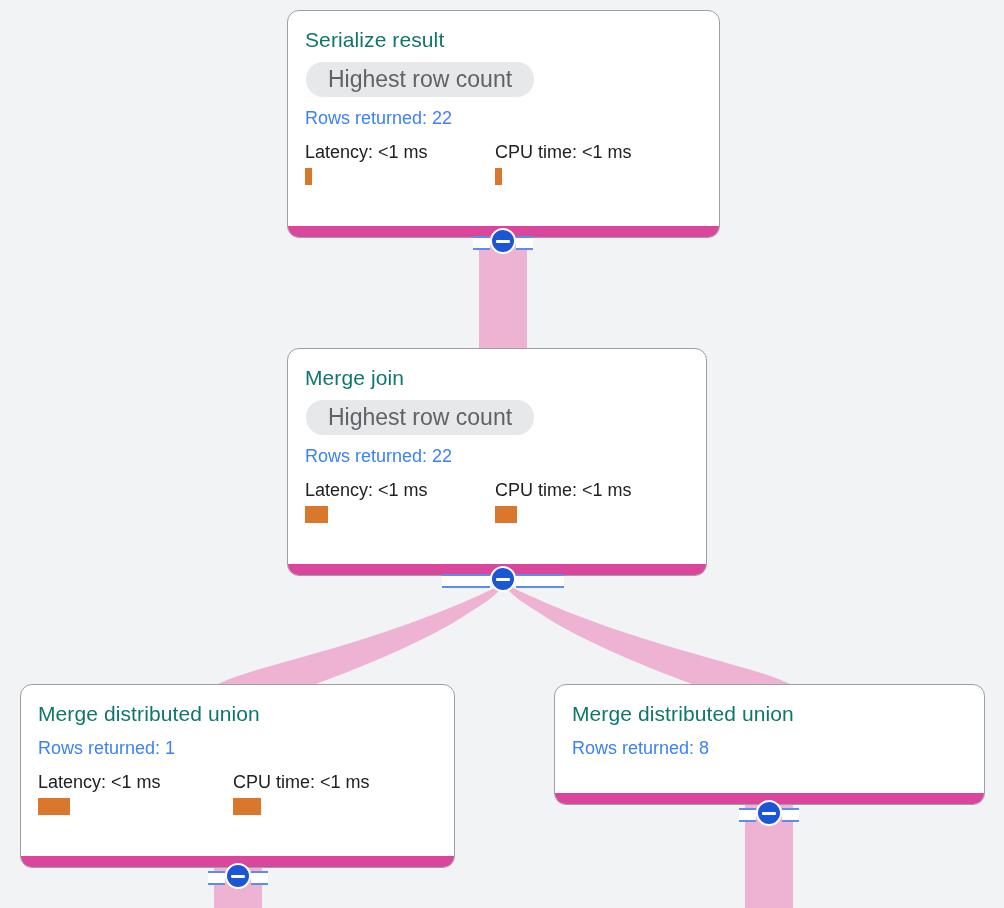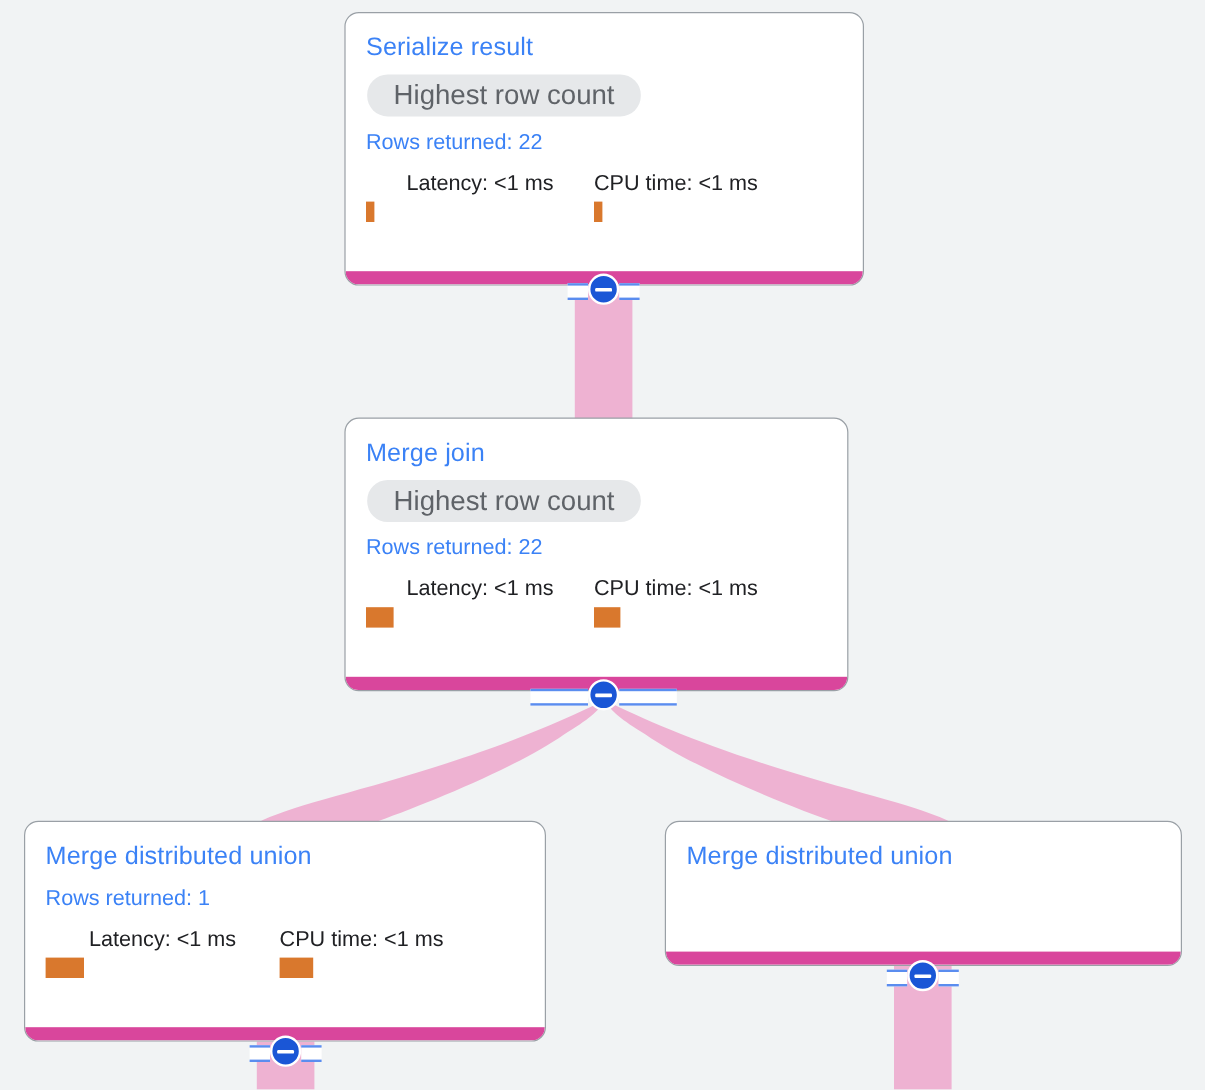--- a/index.html
+++ b/index.html
@@ -21,21 +21,21 @@
     border:1px solid #9aa0a6;
     border-radius:12px;
     box-sizing:border-box;
     overflow:hidden;
     z-index:3;
   }
   .node-body{padding:16px 17px 0 17px;}
   .node-title{
     font-size:21px;
     line-height:26px;
-    color:#3b82f6;
+    color:#0f766e;
     font-weight:400;
     letter-spacing:.1px;
     white-space:nowrap;
   }
   .chip{
     display:inline-block;
     margin-top:9px;
     margin-left:1px;
     background:#e6e8ea;
     color:#5f6368;
@@ -48,21 +48,20 @@
   .rows{
     font-size:18px;
     line-height:22px;
     color:#3b82f6;
     margin-top:10px;
     white-space:nowrap;
   }
   .metrics{
     display:flex;
     margin-top:12px;
-    text-align:center;
   }
   .metric{position:relative;}
   .metric-label{
     font-size:18px;
     line-height:22px;
     color:#202124;
     white-space:nowrap;
   }
   .metric-bar{
     height:17px;
@@ -219,20 +218,21 @@
   <div class="collapse narrow" style="left:225px;top:863px;">
     <div class="rail left"></div>
     <div class="rail right"></div>
     <div class="circle"></div>
     <div class="minus"></div>
   </div>
 
   <div class="node" style="left:554px;top:684px;width:431px;height:121px;">
     <div class="node-body">
       <div class="node-title">Merge distributed union</div>
+      <div class="rows">Rows returned: 8</div>
     </div>
     <div class="node-footer"></div>
   </div>
 
   <div class="collapse narrow" style="left:756px;top:800px;">
     <div class="rail left"></div>
     <div class="rail right"></div>
     <div class="circle"></div>
     <div class="minus"></div>
   </div>

